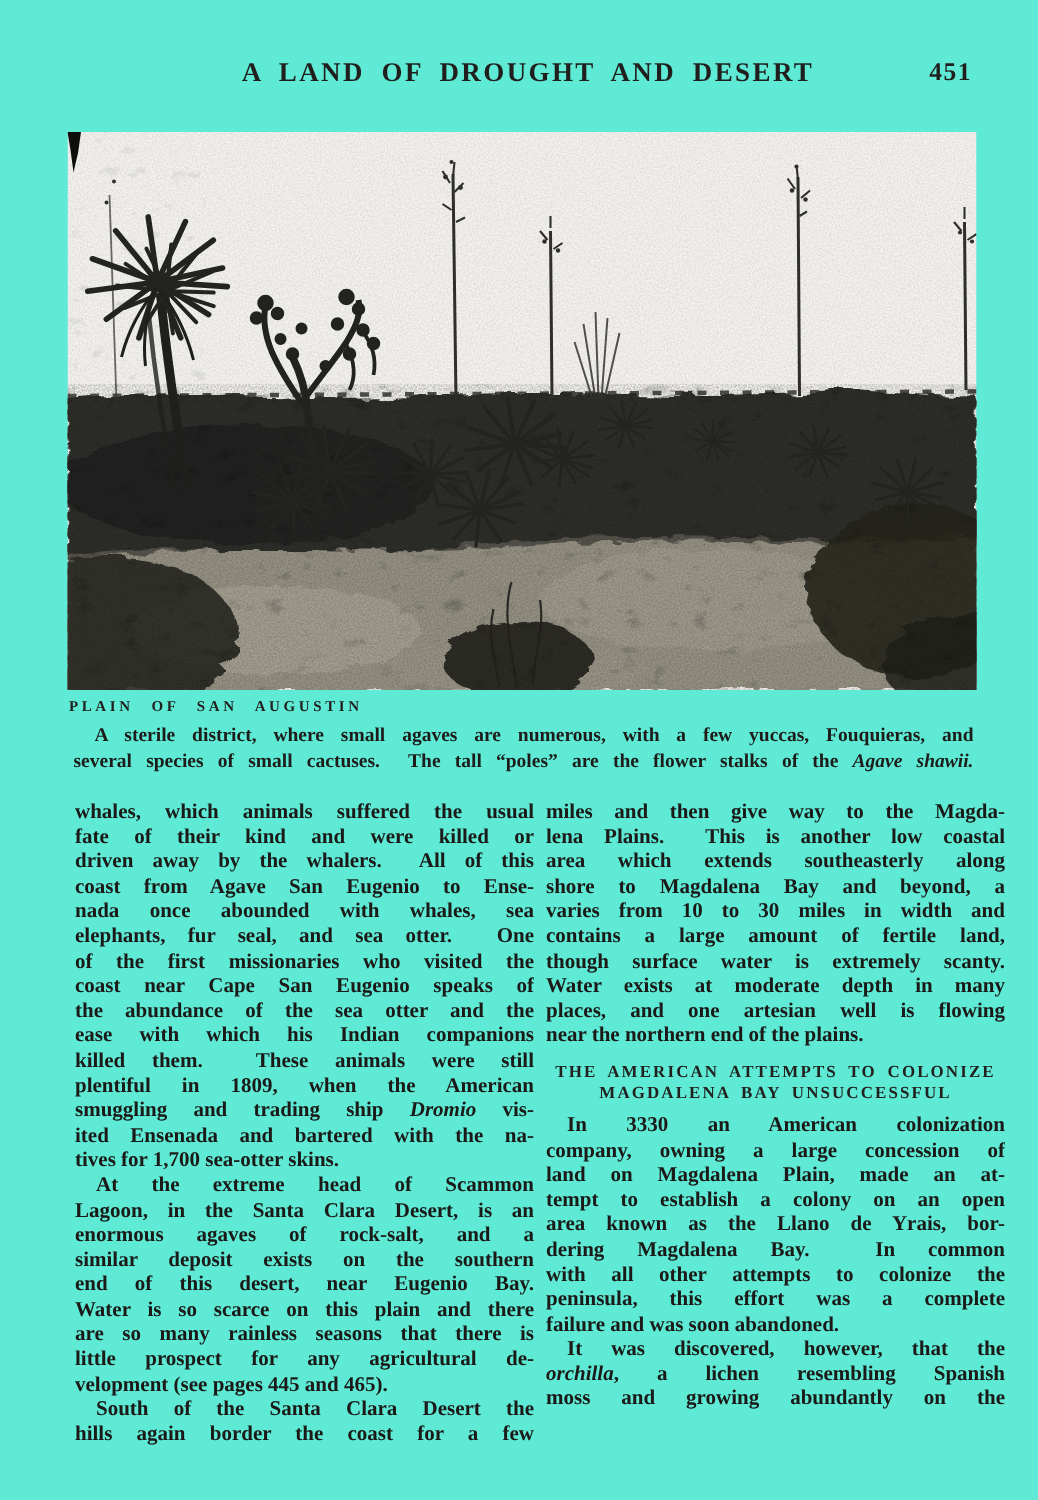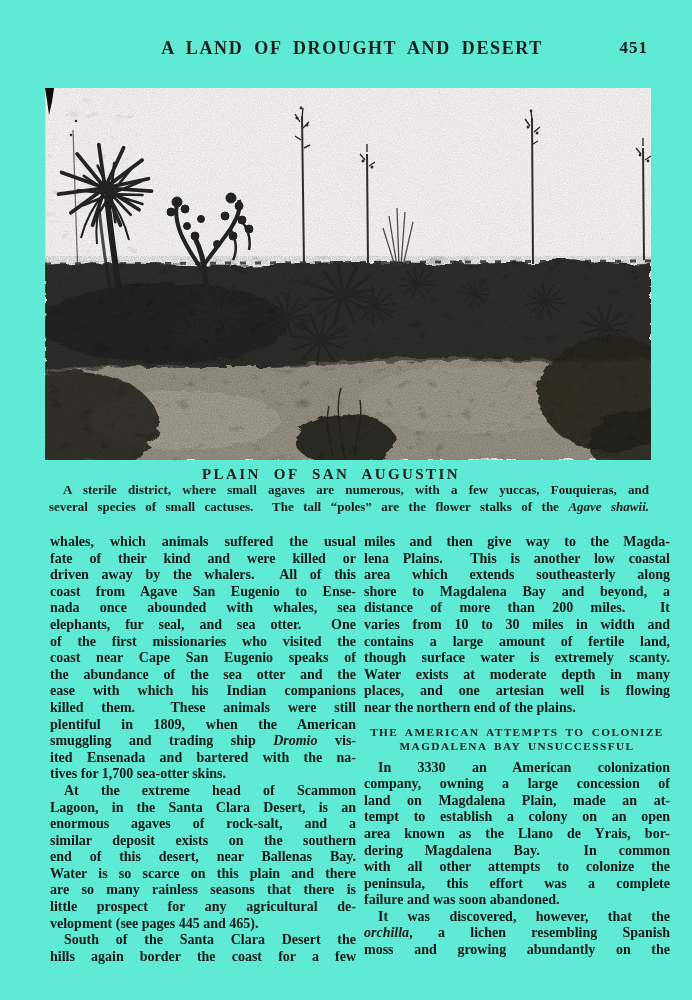--- a/index.html
+++ b/index.html
@@ -16,22 +16,22 @@
   }
   .hdr-num{
     position:absolute;right:44px;top:38px;font-size:17px;font-weight:bold;
     letter-spacing:1px;color:#201f1d;
   }
   
   .photo{position:absolute;left:45px;top:88px;width:606px;height:372px;}
   .photo svg{display:block;}
   
   .cap-title{
-    position:absolute;top:466px;left:28px;width:606px;text-align:center;
-    font-size:15px;font-weight:bold;letter-spacing:2.4px;word-spacing:7px;
+    position:absolute;top:466px;left:46px;width:606px;text-align:left;
+    font-size:10px;font-weight:bold;letter-spacing:2.4px;word-spacing:7px;
     color:#222120;
   }
   .cap-body{
     position:absolute;top:482px;left:49px;width:600px;
     font-size:13px;font-weight:bold;color:#1d1c1a;
   }
   .cap-body .line{line-height:16.5px;height:16.5px;}
   
   .columns{
     position:absolute;top:534px;left:50px;width:620px;
@@ -201,34 +201,33 @@
         <div class="line j">ease with which his Indian companions</div>
         <div class="line j">killed them.&nbsp; These animals were still</div>
         <div class="line j">plentiful in 1809, when the American</div>
         <div class="line j">smuggling and trading ship <i>Dromio</i> vis-</div>
         <div class="line j">ited Ensenada and bartered with the na-</div>
         <div class="line nj">tives for 1,700 sea-otter skins.</div>
         <div class="line j indent">At the extreme head of Scammon</div>
         <div class="line j">Lagoon, in the Santa Clara Desert, is an</div>
         <div class="line j">enormous agaves of rock-salt, and a</div>
         <div class="line j">similar deposit exists on the southern</div>
-        <div class="line j">end of this desert, near Ballenas Bay.</div>
+        <div class="line j">end of this desert, near Eugenio Bay.</div>
         <div class="line j">Water is so scarce on this plain and there</div>
         <div class="line j">are so many rainless seasons that there is</div>
         <div class="line j">little prospect for any agricultural de-</div>
         <div class="line nj">velopment (see pages 445 and 465).</div>
         <div class="line j indent">South of the Santa Clara Desert the</div>
         <div class="line j">hills again border the coast for a few</div>
       </div>
     <div class="col" id="col-right">
         <div class="line j">miles and then give way to the Magda-</div>
         <div class="line j">lena Plains.&nbsp; This is another low coastal</div>
         <div class="line j">area which extends southeasterly along</div>
         <div class="line j">shore to Magdalena Bay and beyond, a</div>
-        <div class="line j">distance of more than 200 miles.&nbsp; It</div>
         <div class="line j">varies from 10 to 30 miles in width and</div>
         <div class="line j">contains a large amount of fertile land,</div>
         <div class="line j">though surface water is extremely scanty.</div>
         <div class="line j">Water exists at moderate depth in many</div>
         <div class="line j">places, and one artesian well is flowing</div>
         <div class="line nj">near the northern end of the plains.</div>
         <div class="sec-heading">
           <div class="hline">THE AMERICAN ATTEMPTS TO COLONIZE</div>
           <div class="hline">MAGDALENA BAY UNSUCCESSFUL</div>
         </div>

